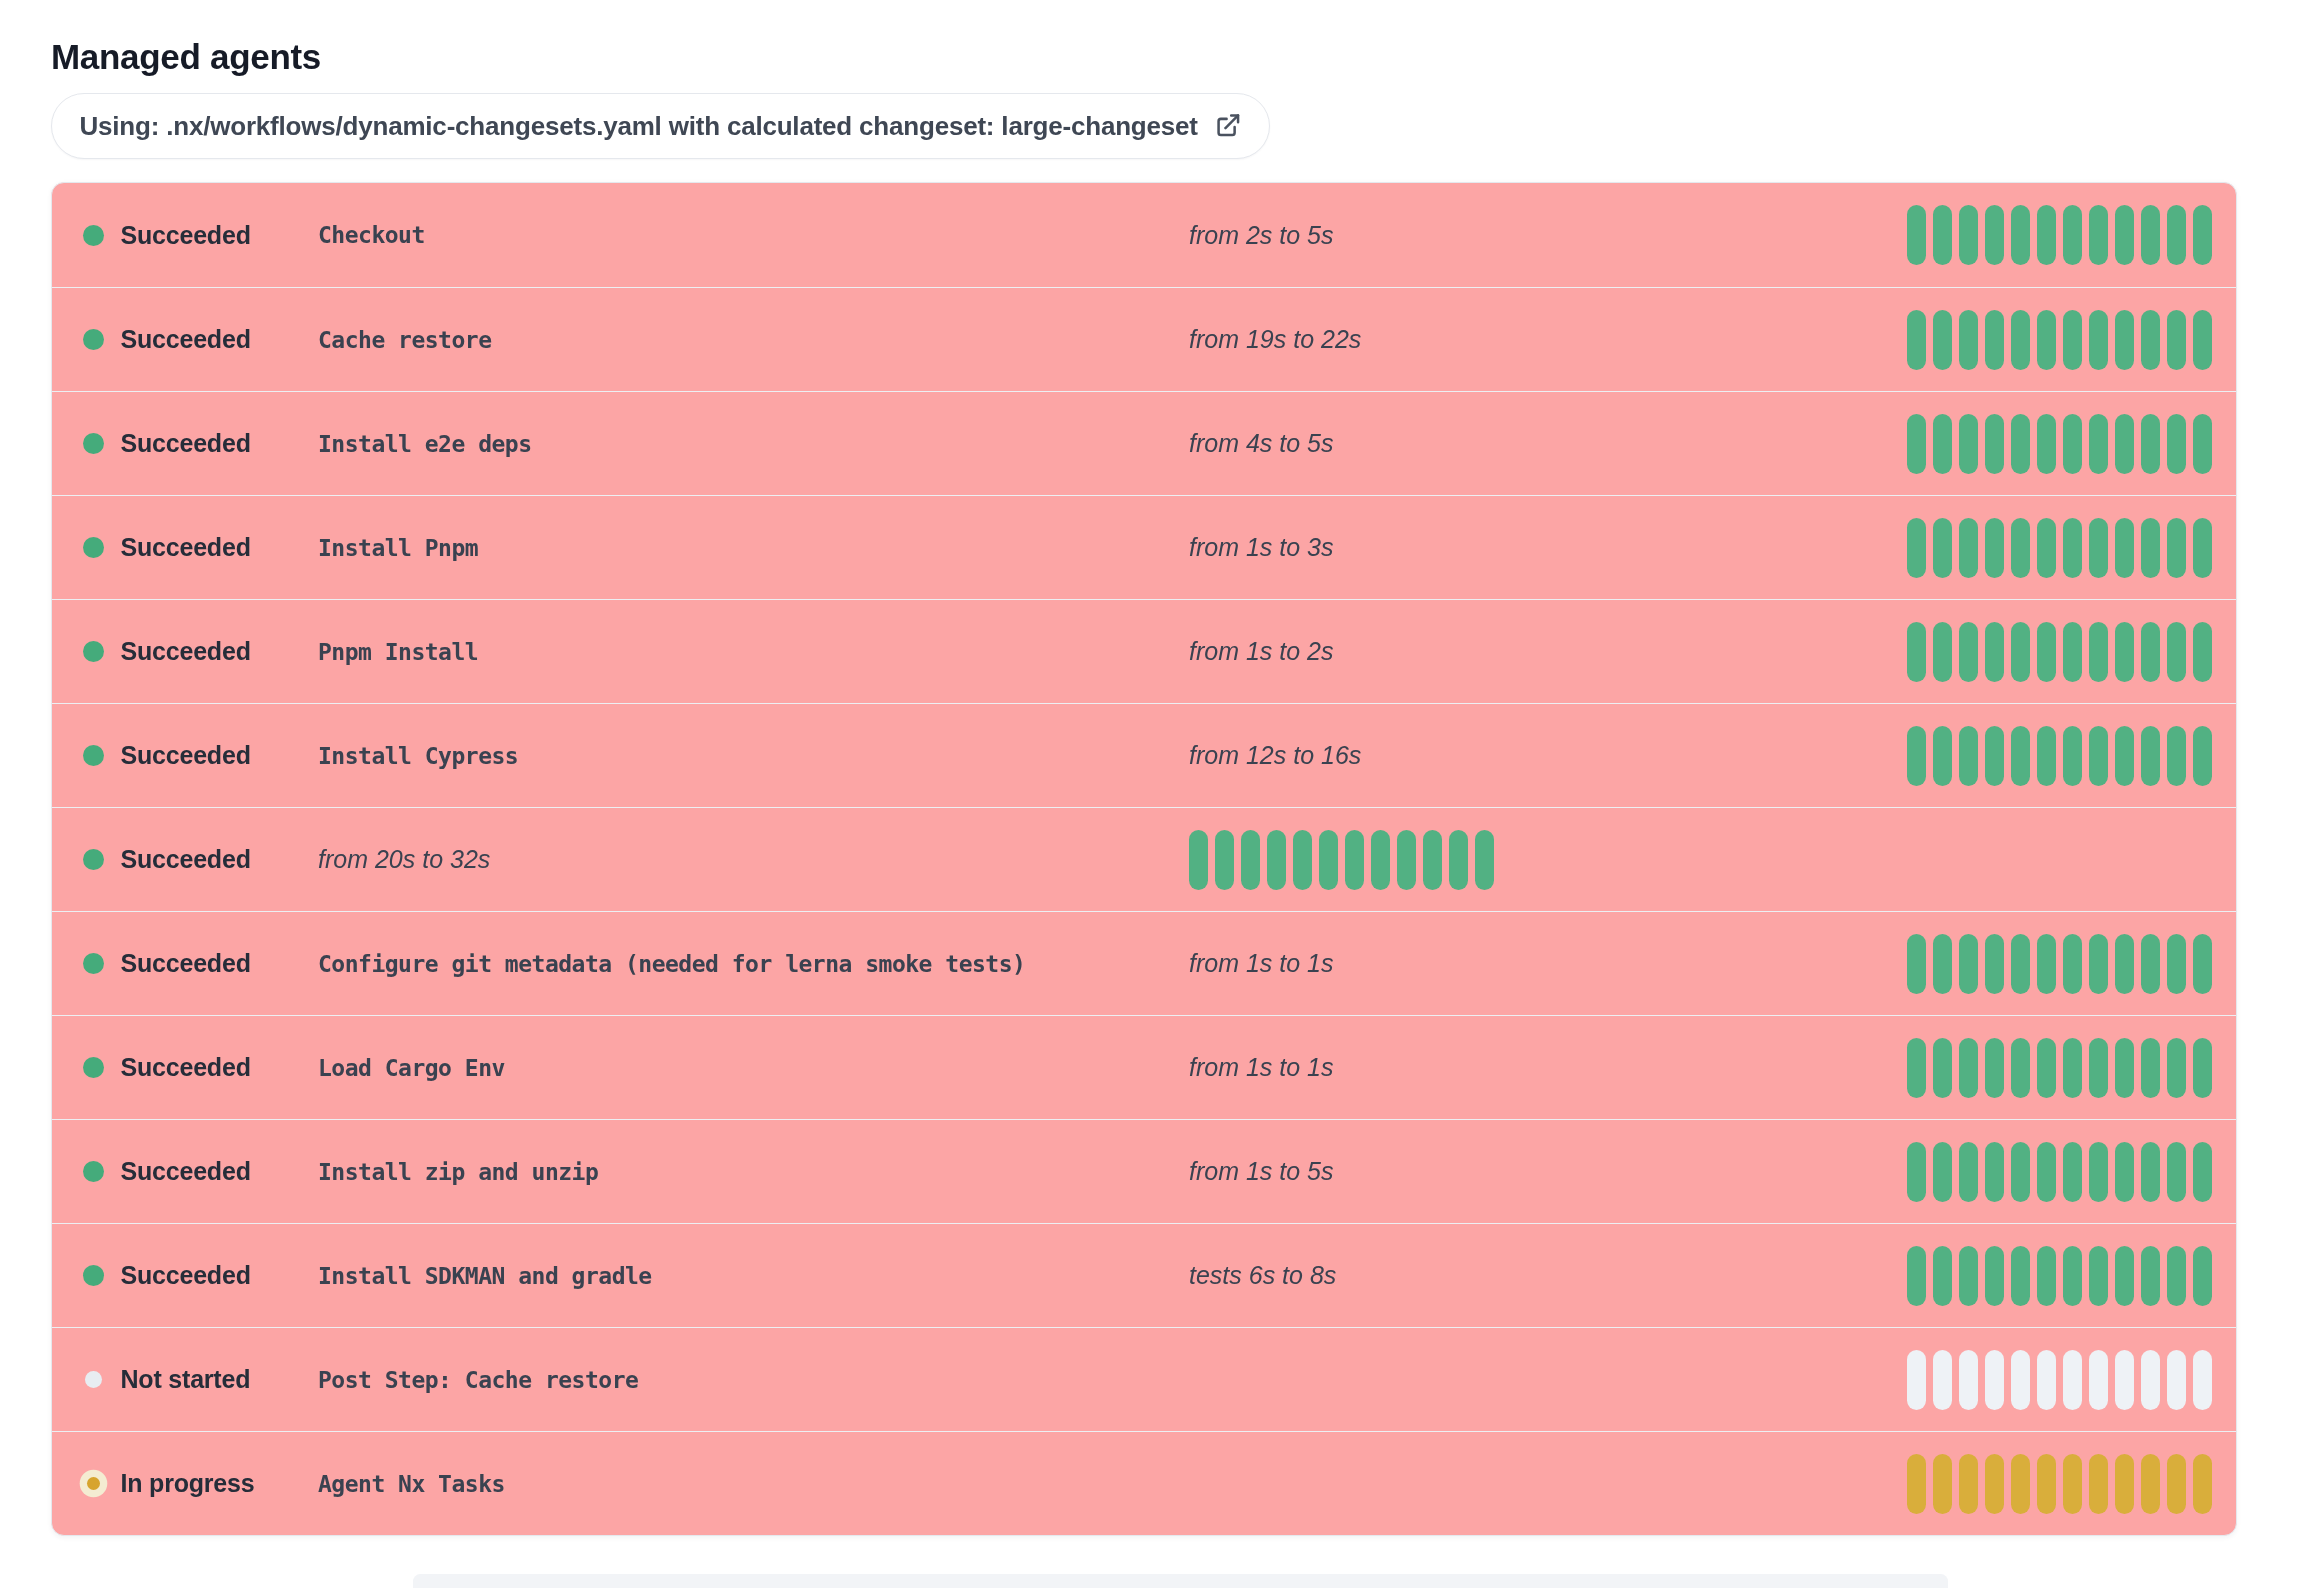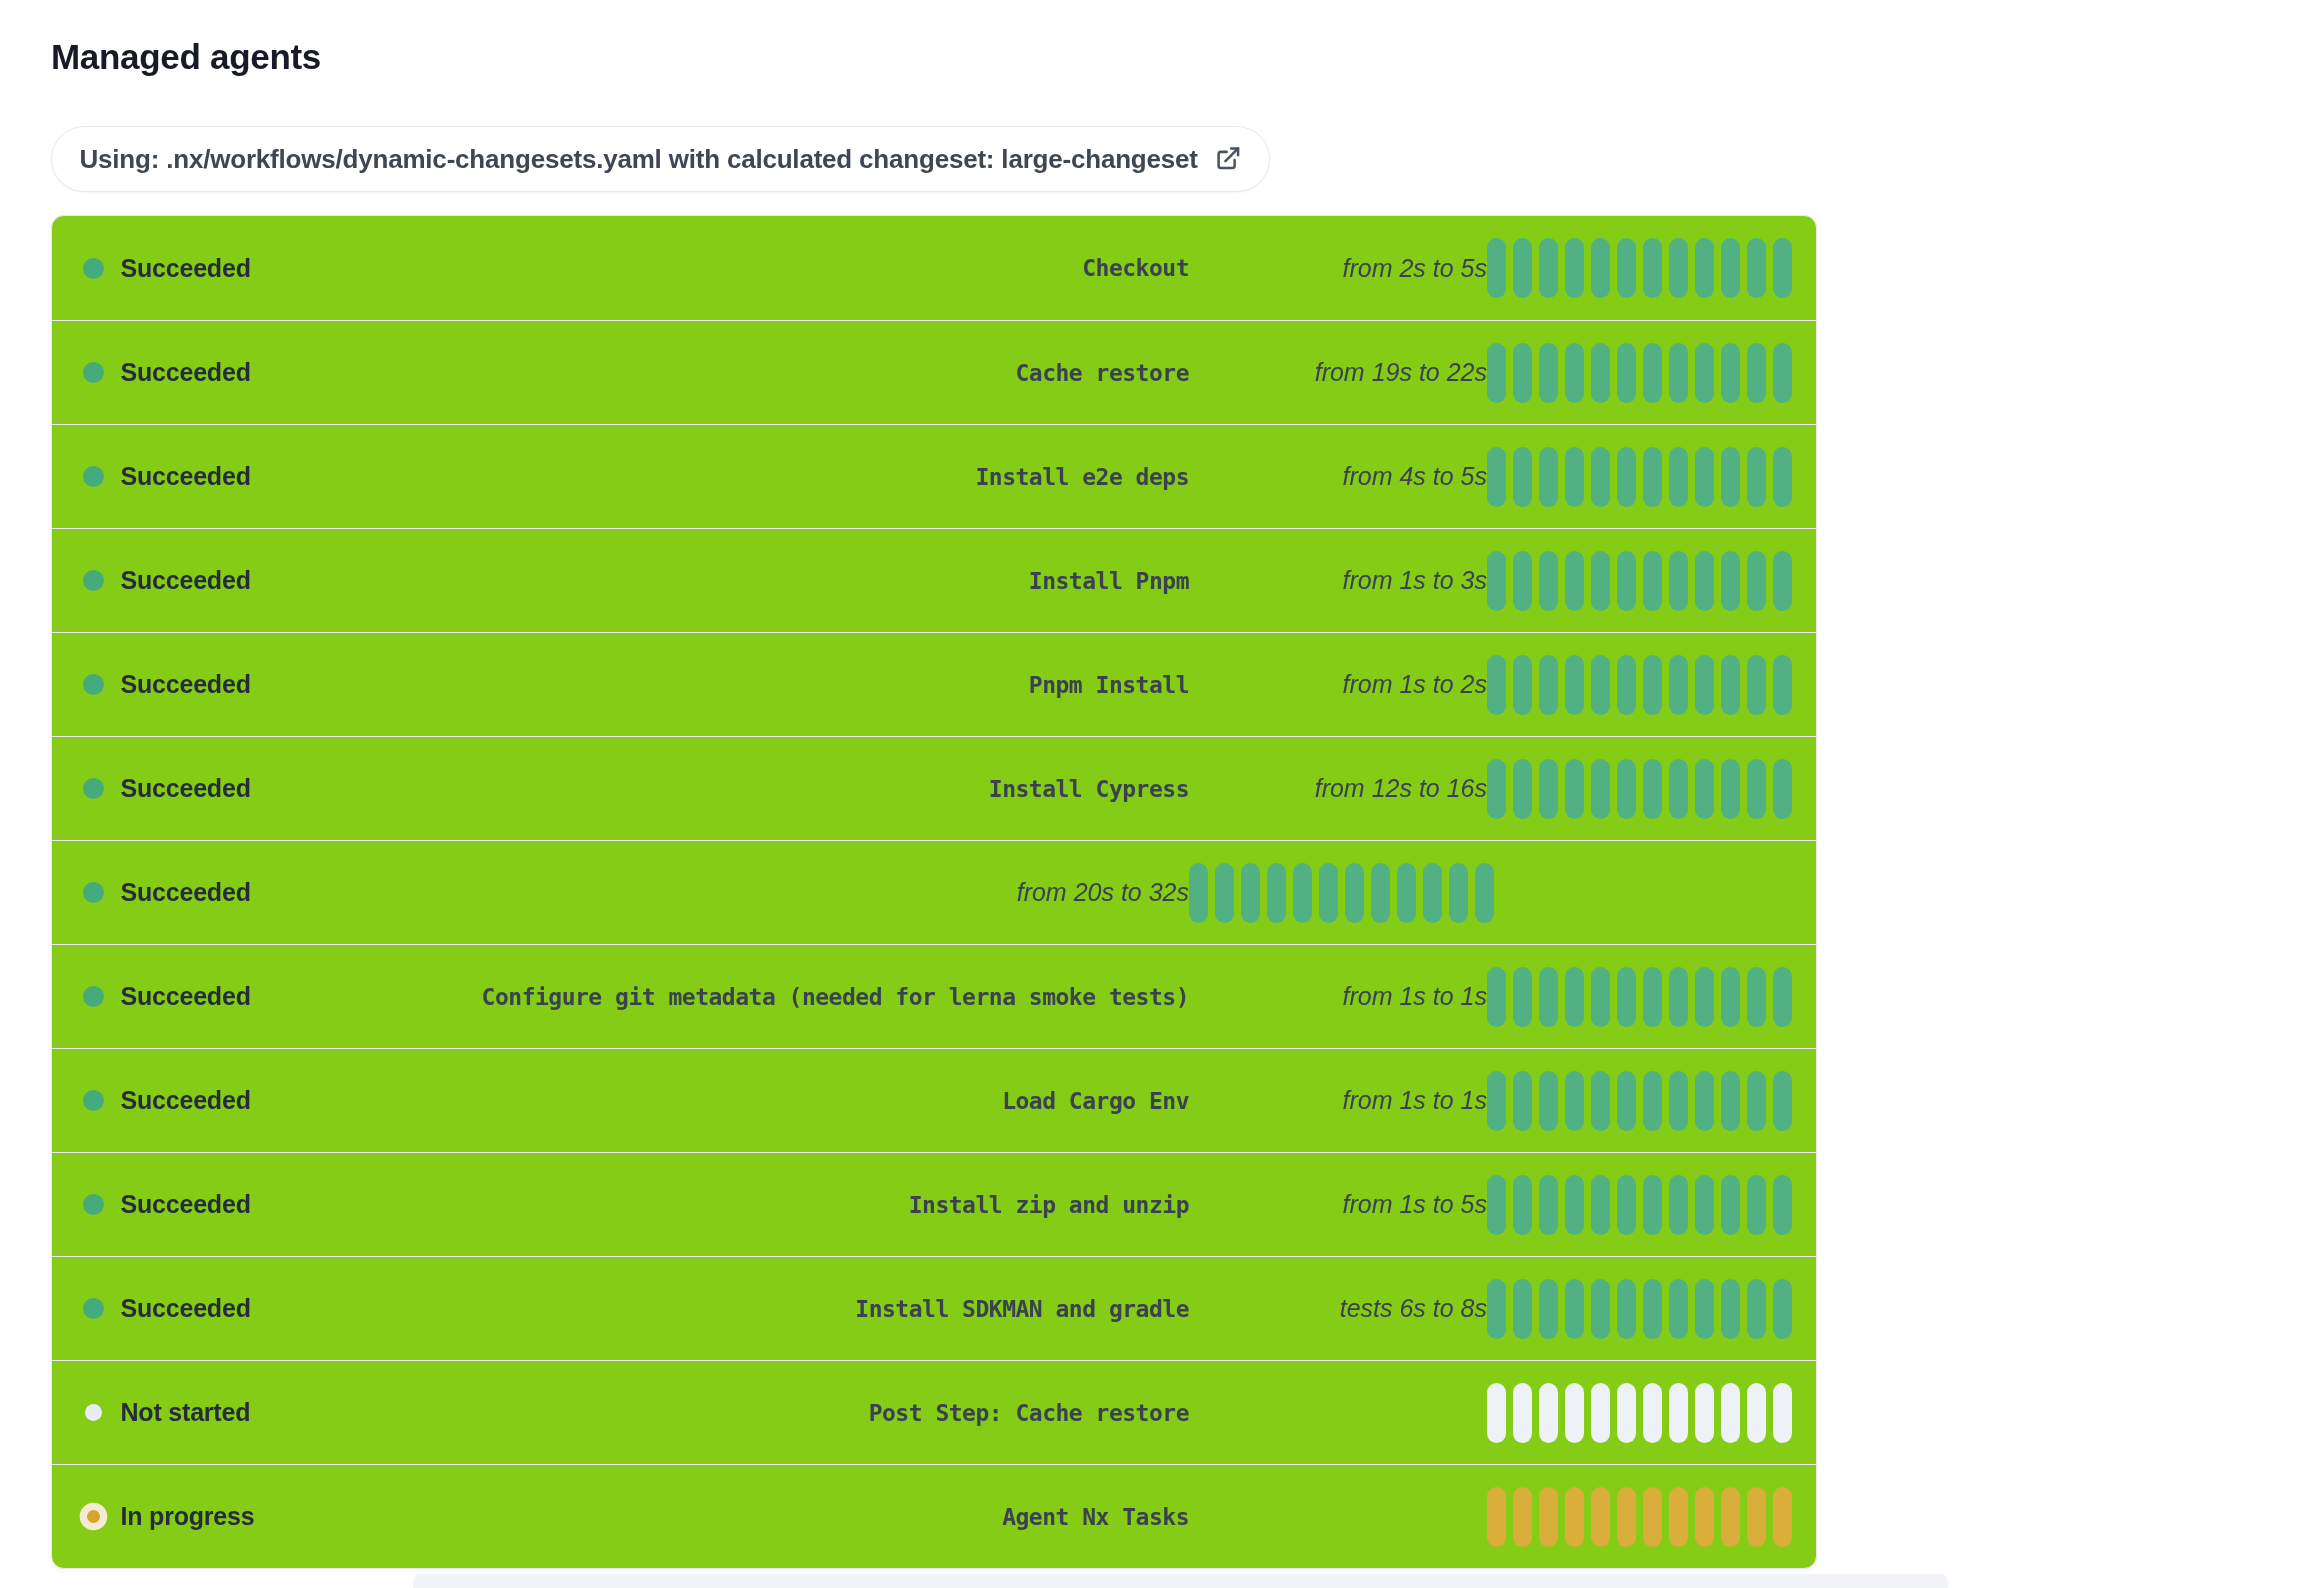--- a/index.html
+++ b/index.html
@@ -6,39 +6,38 @@
   html,body { width:2320px; height:1589px; background:#ffffff; overflow:hidden; }
   body { font-family:"Liberation Sans", sans-serif; position:relative; }
 
   .page { padding:37px 41px 4px 51px; position:relative; height:100%; }
 
   .page-title {
     font-size:35px; font-weight:700; color:#161b27; letter-spacing:-0.3px;
   }
 
   .banner {
-    margin-top:49px;
+    margin-top:16px;
     display:inline-flex; align-items:center; gap:16.5px;
     height:66px; padding:0 27.5px;
     border:1.4px solid var(--border, #e3e6eb); border-radius:37px;
     background:#fff;
     box-shadow:0 0.9px 1.8px rgba(20,30,50,0.04);
   }
   .banner-text { font-size:26px; font-weight:600; color:#3f4754; letter-spacing:-0.2px; }
   .banner-icon { width:27.5px; height:27.5px; stroke:#4a525f; fill:none; stroke-width:2.2; stroke-linecap:round; stroke-linejoin:round; cursor:pointer; }
 
   .card {
     margin-top:23px;
-    width:1766px;
+    width:2186px;
     border:0.9px solid var(--border, #e5e8ed);
     border-radius:13px;
-    background:#84cc16;
+    background:#fca5a5;
     box-shadow:0 1.8px 5.5px rgba(20,30,50,0.05);
     overflow:hidden;
-    text-align:right;
   }
 
   .row {
     height:104px;
     display:grid;
     grid-template-columns:235px 871px 1fr 305px;
     align-items:center;
     padding:0 24px 0 31px;
   }
   .row + .row { border-top:0.9px solid var(--separator, #edeff3); }

